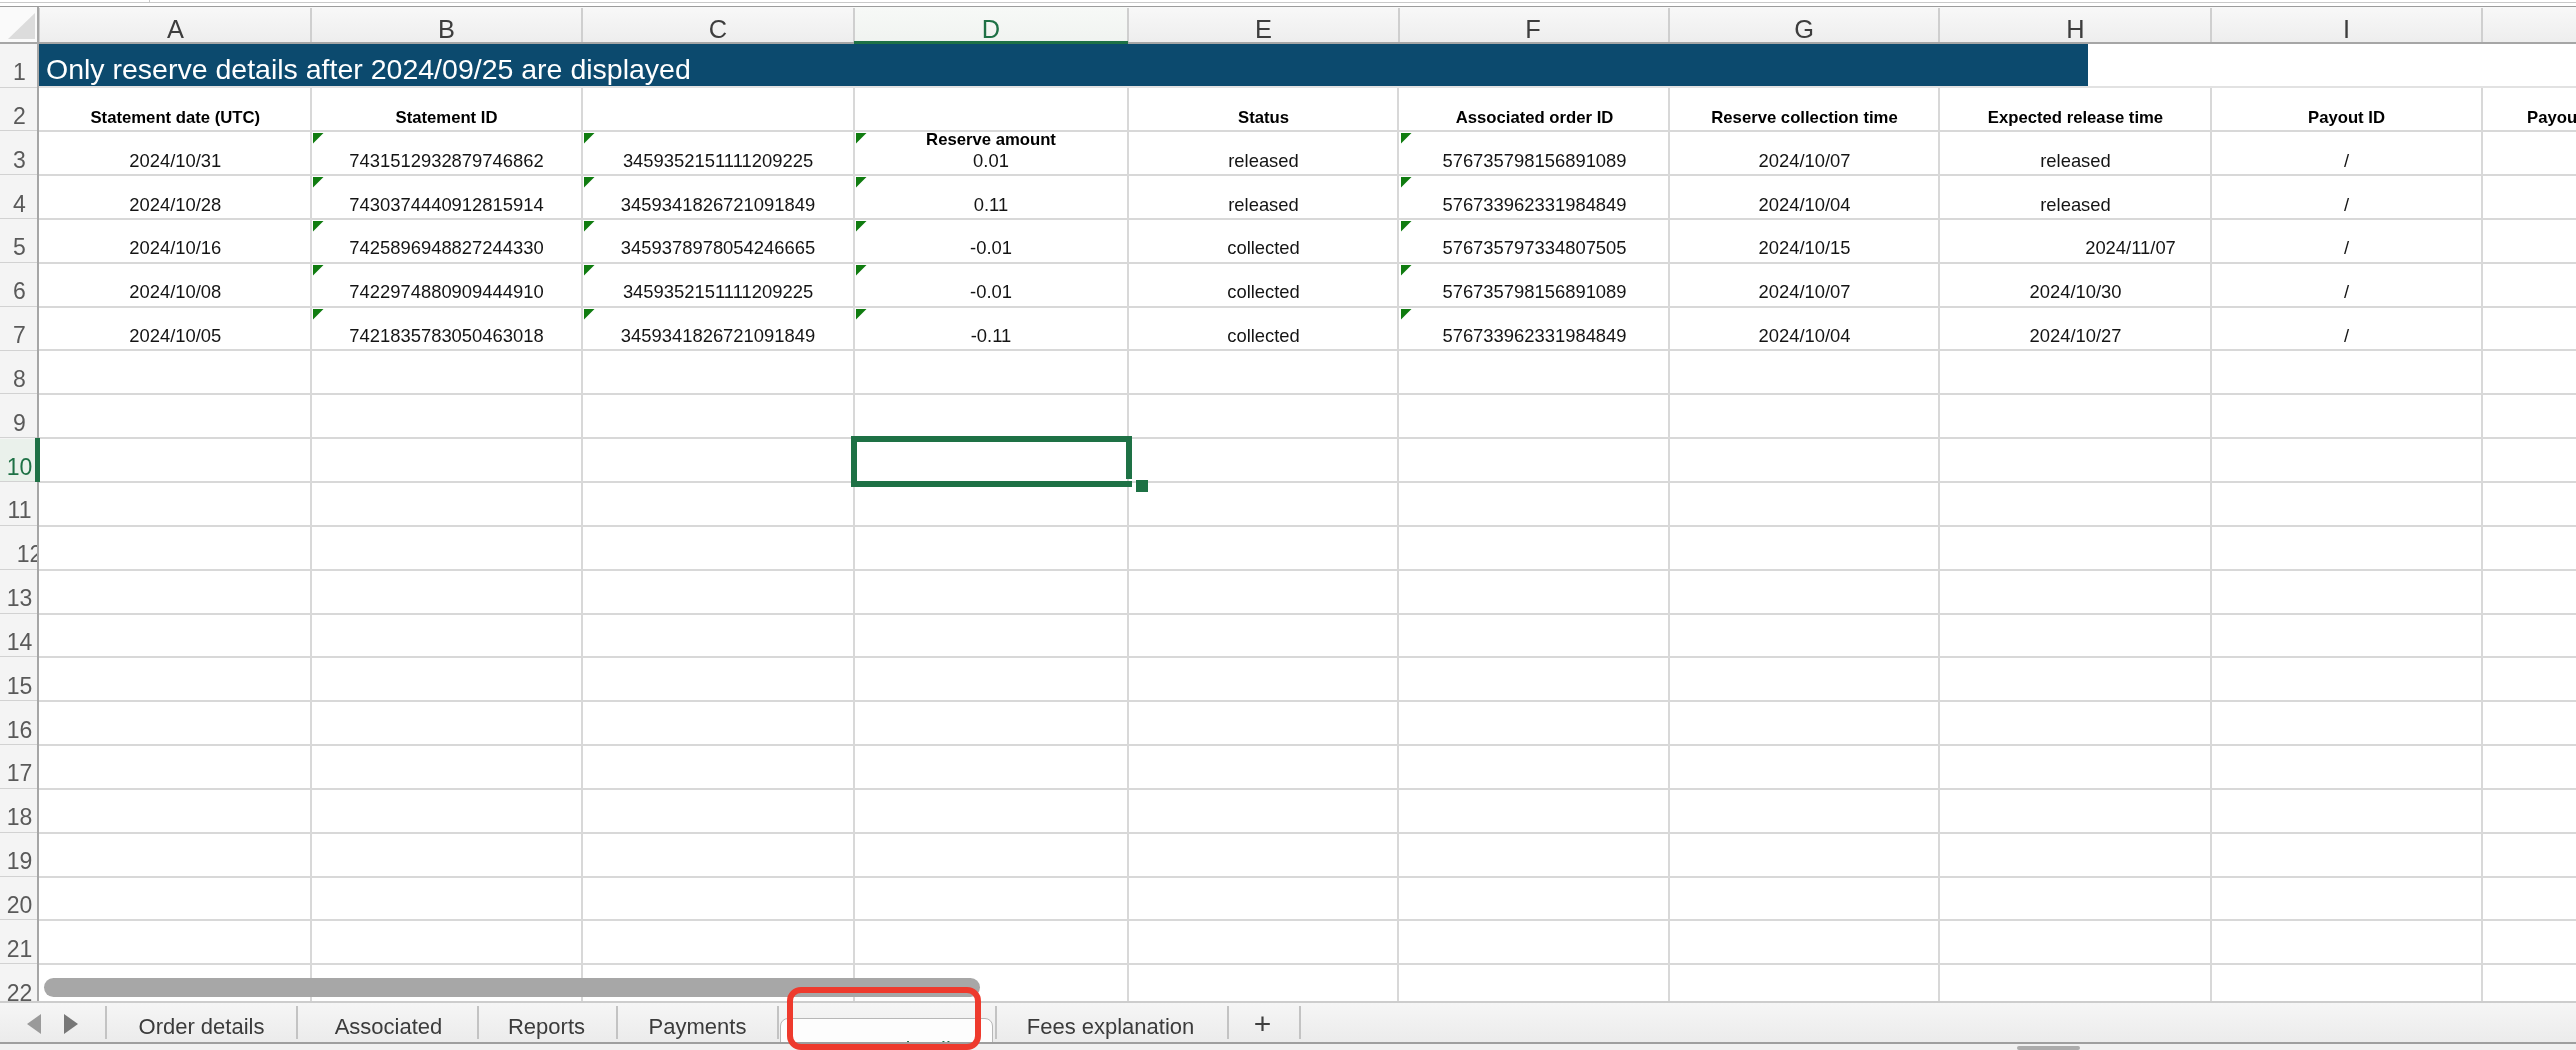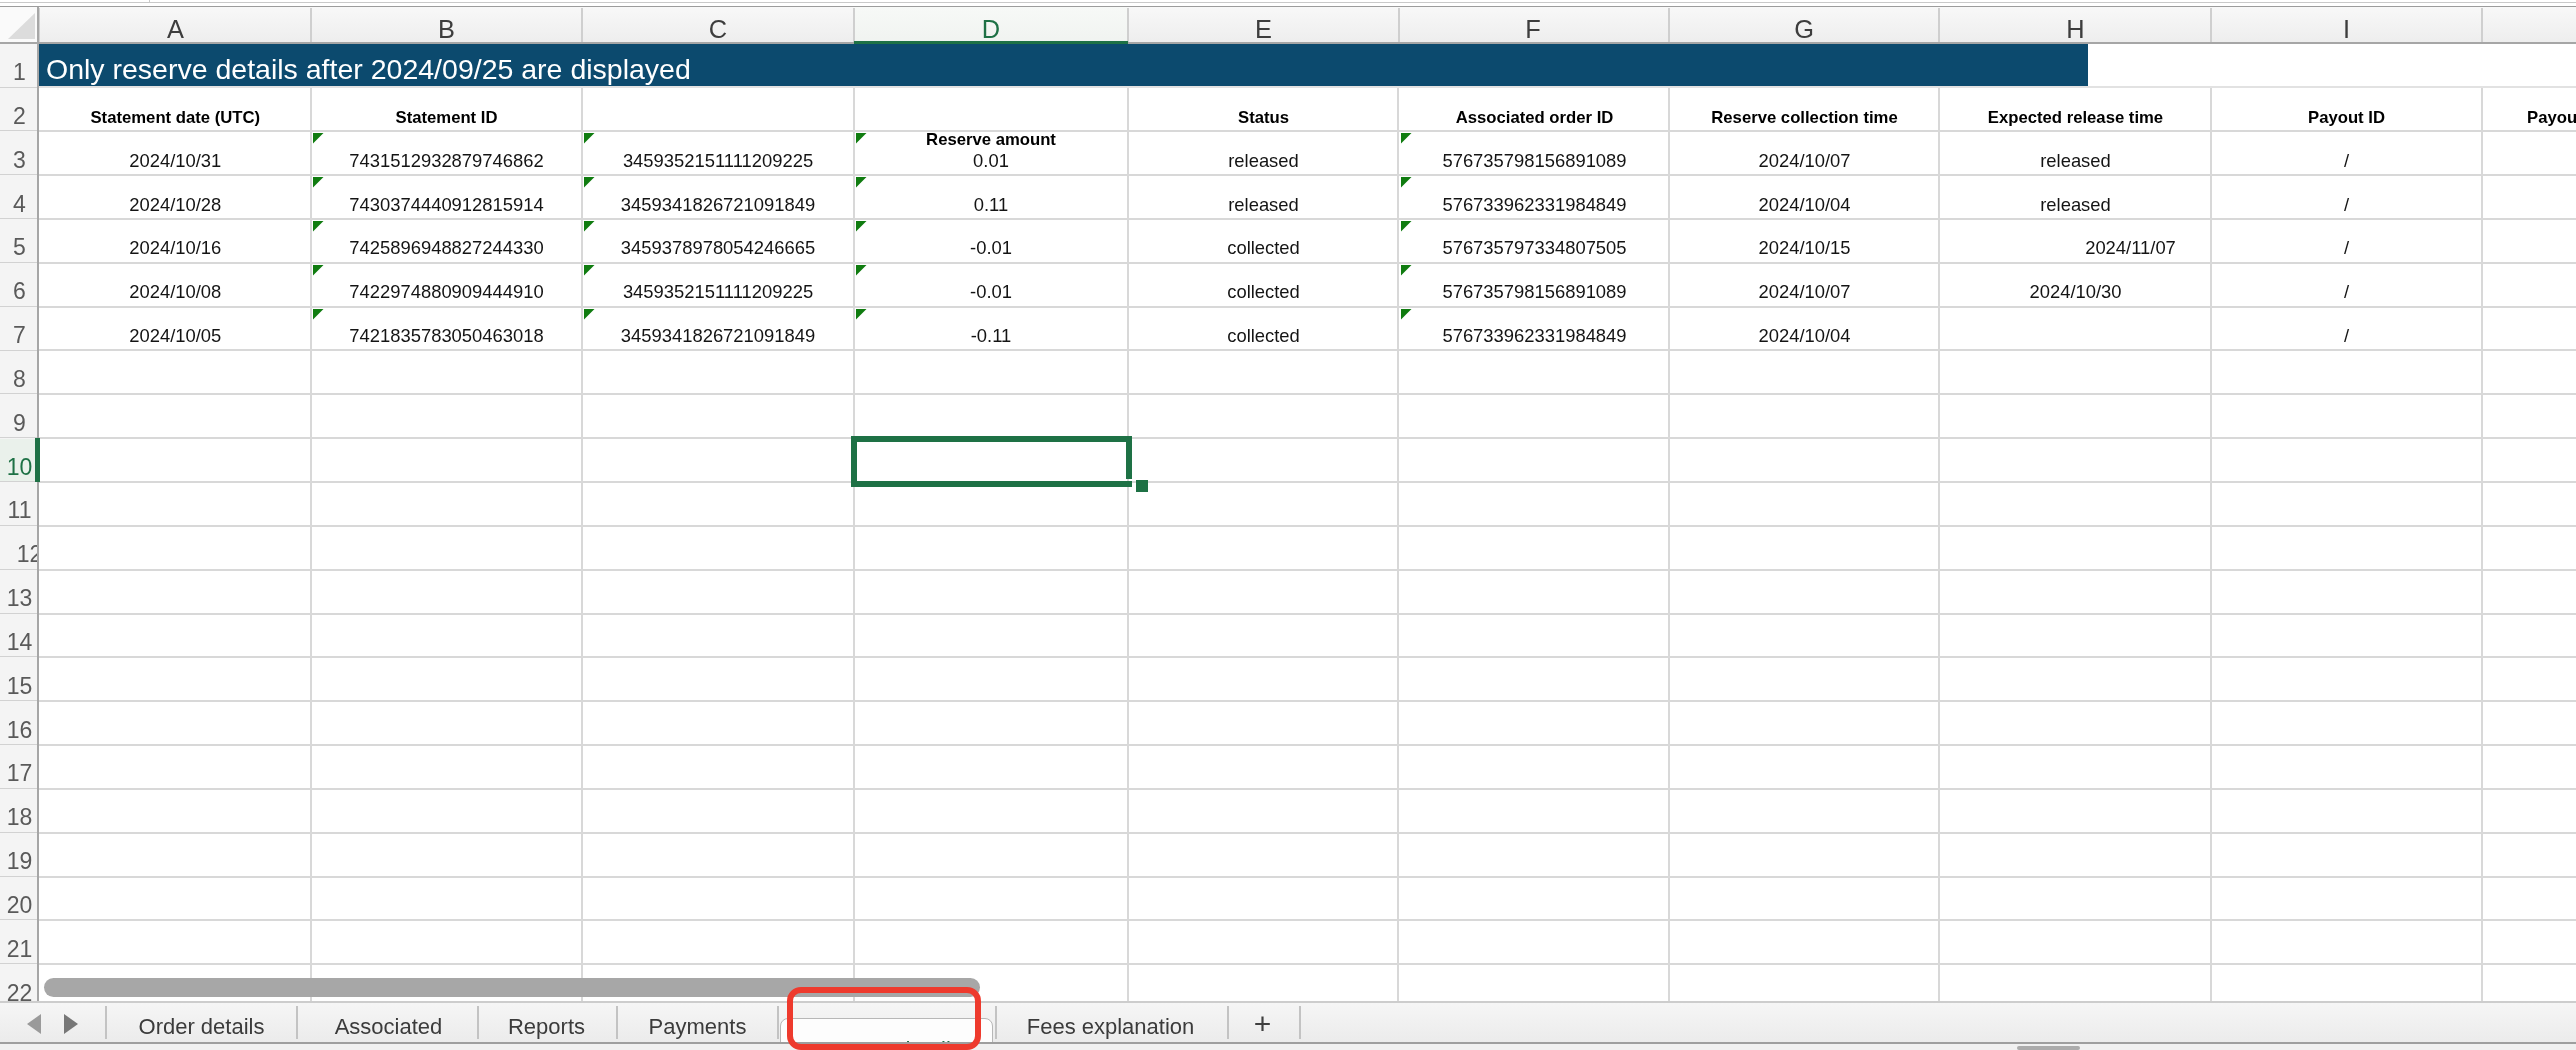--- a/index.html
+++ b/index.html
@@ -194,20 +194,21 @@
       <div class="tri" style="left: 545px; top: 221px; width: 10.5px; height: 10.5px; background: rgb(16, 124, 16);"></div>
       <div class="tri" style="left: 817px; top: 221px; width: 10.5px; height: 10.5px; background: rgb(16, 124, 16);"></div>
       <div class="tri" style="left: 1362px; top: 221px; width: 10.5px; height: 10.5px; background: rgb(16, 124, 16);"></div>
       <div class="cellText" style="left: 1.8px; top: 263px; width: 269px; height: 44px;">2024/10/05</div>
       <div class="cellText" style="left: 274px; top: 263px; width: 267px; height: 44px;">7421835783050463018</div>
       <div class="cellText" style="left: 545px; top: 263px; width: 268px; height: 44px;">3459341826721091849</div>
       <div class="cellText" style="left: 817px; top: 263px; width: 270px; height: 44px;">-0.11</div>
       <div class="cellText" style="left: 1091px; top: 263px; width: 267px; height: 44px;">collected</div>
       <div class="cellText" style="left: 1362px; top: 263px; width: 267px; height: 44px;">576733962331984849</div>
       <div class="cellText" style="left: 1632px; top: 263px; width: 267px; height: 44px;">2024/10/04</div>
+      <div class="cellText" style="left: 1902px; top: 263px; width: 269px; height: 44px;">2024/10/27</div>
       <div class="cellText" style="left: 2174px; top: 263px; width: 267px; height: 44px;">/</div>
       <div class="tri" style="left: 274px; top: 265px; width: 10.5px; height: 10.5px; background: rgb(16, 124, 16);"></div>
       <div class="tri" style="left: 545px; top: 265px; width: 10.5px; height: 10.5px; background: rgb(16, 124, 16);"></div>
       <div class="tri" style="left: 817px; top: 265px; width: 10.5px; height: 10.5px; background: rgb(16, 124, 16);"></div>
       <div class="tri" style="left: 1362px; top: 265px; width: 10.5px; height: 10.5px; background: rgb(16, 124, 16);"></div>
     </div>
     <div class="sel" style="left: 851px; top: 436px; width: 279px; height: 6.1px;"></div>
     <div class="sel" style="left: 851px; top: 436px; width: 6.1px; height: 51px;"></div>
     <div class="sel" style="left: 1126px; top: 436px; width: 6.1px; height: 43px;"></div>
     <div class="sel" style="left: 851px; top: 481px; width: 281px; height: 6.1px;"></div>

